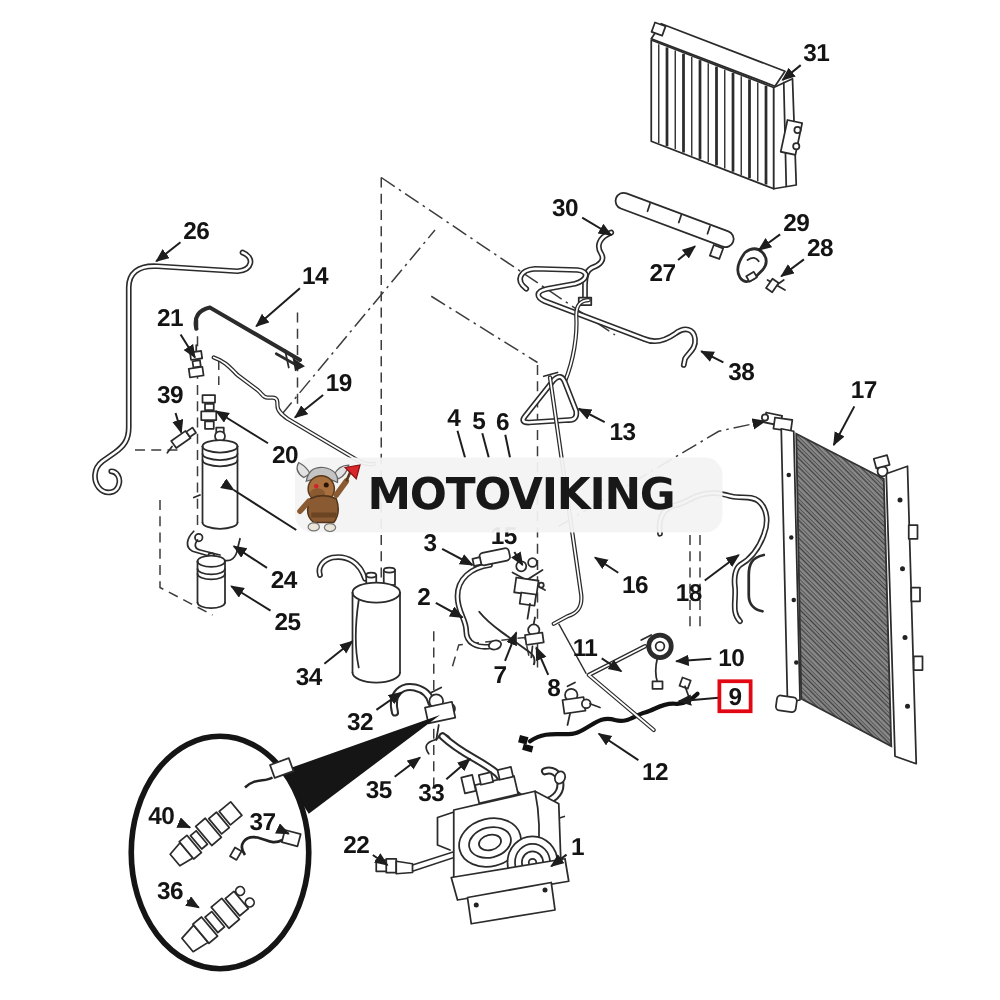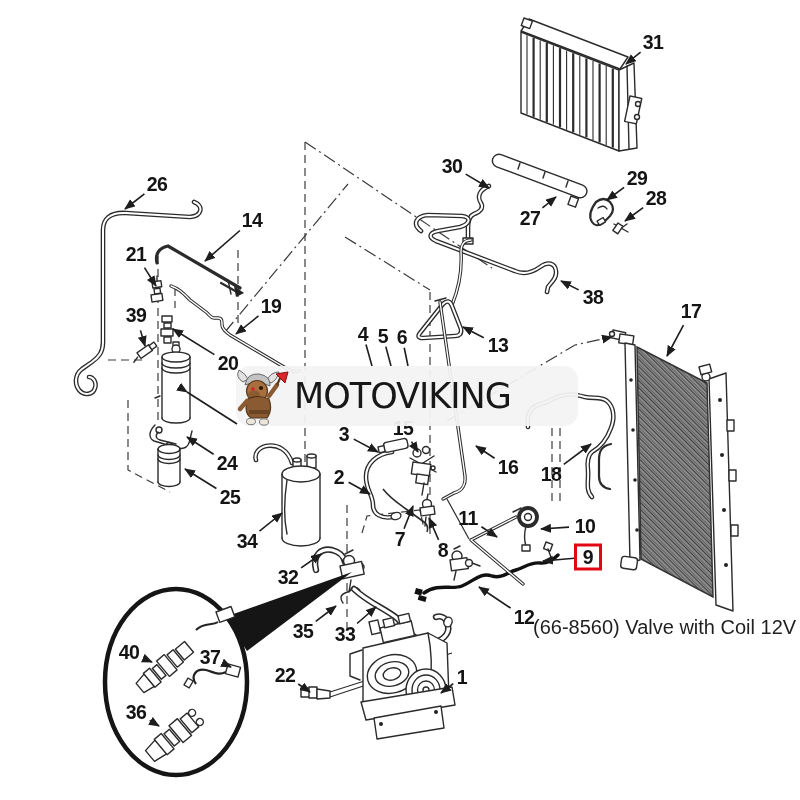--- a/index.html
+++ b/index.html
@@ -18,21 +18,21 @@
   .t3-i{fill:none;stroke:#fff;stroke-width:3.2;stroke-linecap:round;stroke-linejoin:round;}
   .dsh{fill:none;stroke:#3c3c3c;stroke-width:1.2;stroke-dasharray:8 5;}
   .dshdot{fill:none;stroke:#3c3c3c;stroke-width:1.2;stroke-dasharray:13 4 2 4;}
   .lbl{font-family:"Liberation Sans",sans-serif;font-weight:700;font-size:19.5px;
        fill:#141414;text-anchor:middle;letter-spacing:-0.5px;}
   .leader{stroke:#1d1d1d;stroke-width:1.6;fill:none;}
   
   .watermark{position:absolute;left:236px;top:366px;width:342px;height:60px;
      background:rgba(243,243,243,0.94);border-radius:14px;z-index:5;}
   .watermark-text{position:absolute;left:58px;top:0;width:278px;height:60px;line-height:60px;
-     font-family:"DejaVu Sans","Liberation Sans",sans-serif;font-weight:400;font-size:35px;
+     font-family:"DejaVu Sans","Liberation Sans",sans-serif;font-weight:700;font-size:35px;
      letter-spacing:-1px;color:#181818;white-space:nowrap;}
   .mascot{position:absolute;left:-4px;top:2px;width:58px;height:58px;}
   
   .caption{position:absolute;left:533px;top:616px;z-index:6;
      font-family:"Liberation Sans",sans-serif;font-size:20px;color:#1f1f1f;white-space:nowrap;}
 </style>
 </head>
 <body>
 
 <div class="stage">
@@ -558,15 +558,14 @@
     <path d="M43,6 L55,4 L52,15 Z" fill="#d8272a" stroke="#8c0f12" stroke-width="1"></path>
     <path d="M15,31 Q10,44 18,50 L34,50 Q40,42 36,31 Q25,26 15,31 Z" fill="#8a5a33" stroke="#53351a" stroke-width="1.2"></path>
     <rect x="16" y="42" width="20" height="4" fill="#6b4423"></rect>
     <path d="M14,33 L7,41" stroke="#8a5a33" stroke-width="4.5" stroke-linecap="round"></path>
     <ellipse cx="18" cy="53.5" rx="4.5" ry="3.2" fill="#ece6da" stroke="#777" stroke-width="1"></ellipse>
     <ellipse cx="31" cy="54" rx="4.5" ry="3.2" fill="#ece6da" stroke="#777" stroke-width="1"></ellipse>
   </svg>
   <div class="watermark-text">MOTOVIKING</div>
 </div>
 
-<div class="caption">(66-8560) Valve with Coil 12V</div>
 
 </div>
 
 </body></html>

